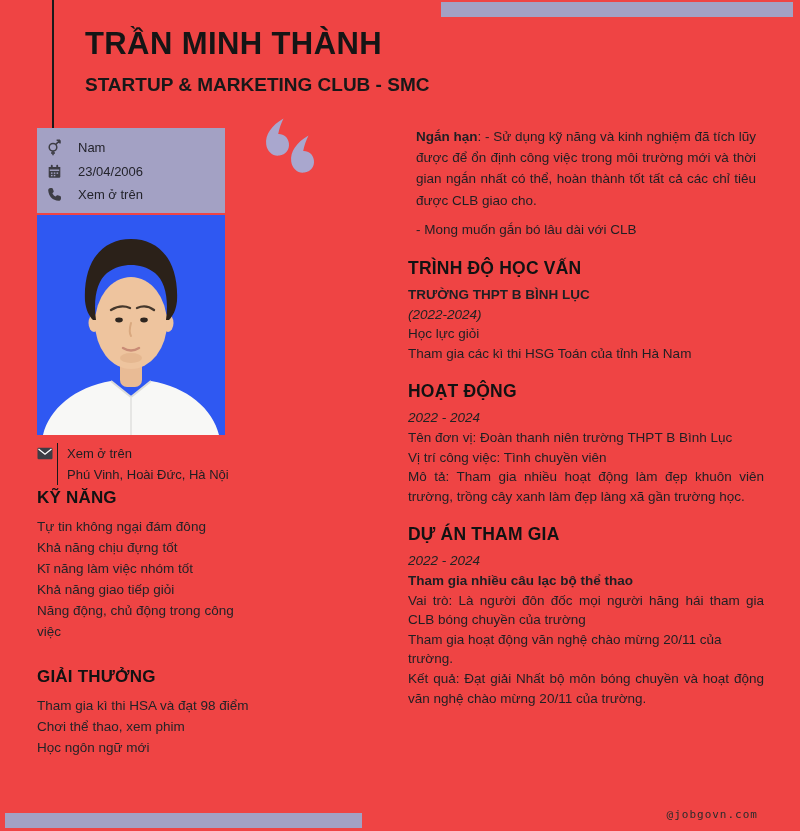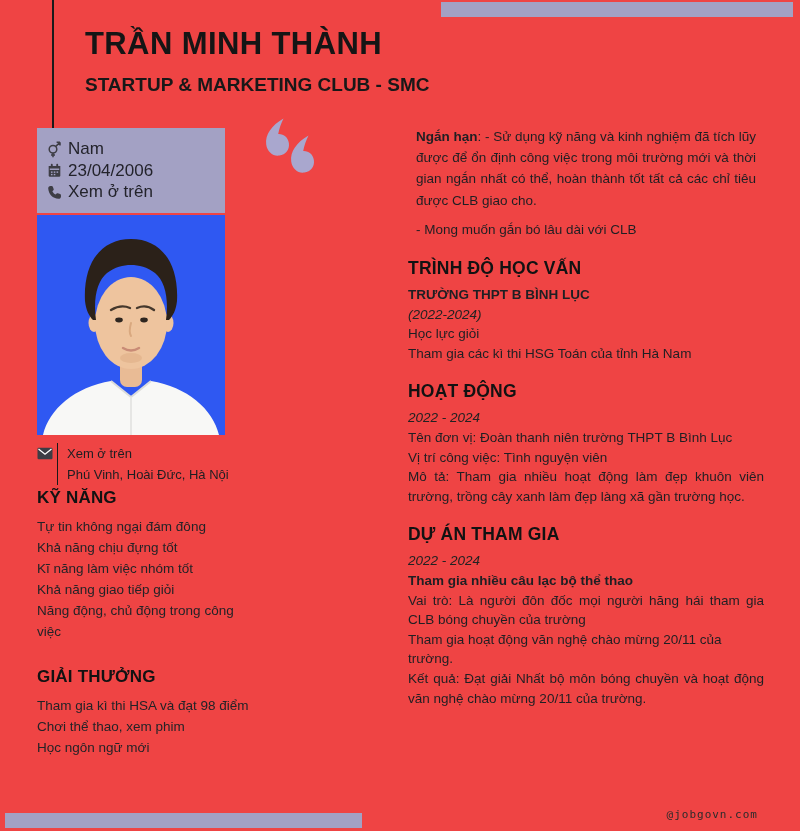--- a/index.html
+++ b/index.html
@@ -12,21 +12,21 @@
   .bottom-accent-bar{position:absolute;left:5px;top:813px;width:357px;height:15px;background:var(--accent,#a3a1c4);}
   .left-rule{position:absolute;left:52px;top:0;width:2px;height:130px;background:#1a1a1a;}
   
   header{position:absolute;left:85px;top:24px;}
   h1{margin:0;font-size:31px;font-weight:700;letter-spacing:.4px;color:#151515;line-height:40px;}
   h2{margin:9px 0 0;font-size:19px;font-weight:700;color:#181818;line-height:24px;}
   
   .left-col{position:absolute;left:37px;top:128px;width:222px;}
   .info-box{width:188px;height:85px;background:var(--accent,#a3a1c4);box-sizing:border-box;
     padding:11px 10px;display:flex;flex-direction:column;justify-content:space-between;margin-bottom:2px;}
-  .info-row{display:flex;align-items:center;gap:6px;font-size:17px;color:#23232b;}
+  .info-row{display:flex;align-items:center;gap:16px;font-size:13px;color:#23232b;}
   .icon{color:var(--icon,#3d3d45);display:inline-flex;flex:0 0 auto;}
   .photo{width:188px;height:220px;line-height:0;}
   .contact{display:flex;margin-top:8px;font-size:13px;color:#1e1e22;}
   .contact .icon{padding-top:4px;}
   .contact-lines{border-left:1.5px solid #191919;padding-left:9px;margin-left:4px;}
   .contact-lines div{line-height:21px;}
   .left-col h3, .right-col h3{font-size:17px;font-weight:800;color:#121212;letter-spacing:.2px;}
   .left-col h3{margin:25px 0 8px;}
   .left-col h3.first{margin-top:3px;}
   .item{font-size:13.5px;line-height:21px;color:#232327;}
@@ -159,21 +159,21 @@
 
     <h3>TRÌNH ĐỘ HỌC VẤN</h3>
     <div class="line bold">TRƯỜNG THPT B BÌNH LỤC</div>
     <div class="line italic">(2022-2024)</div>
     <div class="line">Học lực giỏi</div>
     <div class="line">Tham gia các kì thi HSG Toán của tỉnh Hà Nam</div>
 
     <h3>HOẠT ĐỘNG</h3>
     <div class="line italic">2022 - 2024</div>
     <div class="line">Tên đơn vị: Đoàn thanh niên trường THPT B Bình Lục</div>
-    <div class="line">Vị trí công việc: Tình nguyện viên</div>
+    <div class="line">Vị trí công việc: Tình chuyền viên</div>
     <div class="line just">Mô tả: Tham gia nhiều hoạt động làm đẹp khuôn viên trường, trồng cây xanh làm đẹp làng xã gần trường học.</div>
 
     <h3>DỰ ÁN THAM GIA</h3>
     <div class="line italic">2022 - 2024</div>
     <div class="line bold">Tham gia nhiều câu lạc bộ thể thao</div>
     <div class="line just">Vai trò: Là người đôn đốc mọi người hăng hái tham gia CLB bóng chuyền của trường</div>
     <div class="line">Tham gia hoạt động văn nghệ chào mừng 20/11 của trường.</div>
     <div class="line just">Kết quả: Đạt giải Nhất bộ môn bóng chuyền và hoạt động văn nghệ chào mừng 20/11 của trường.</div>
 
   </main>

